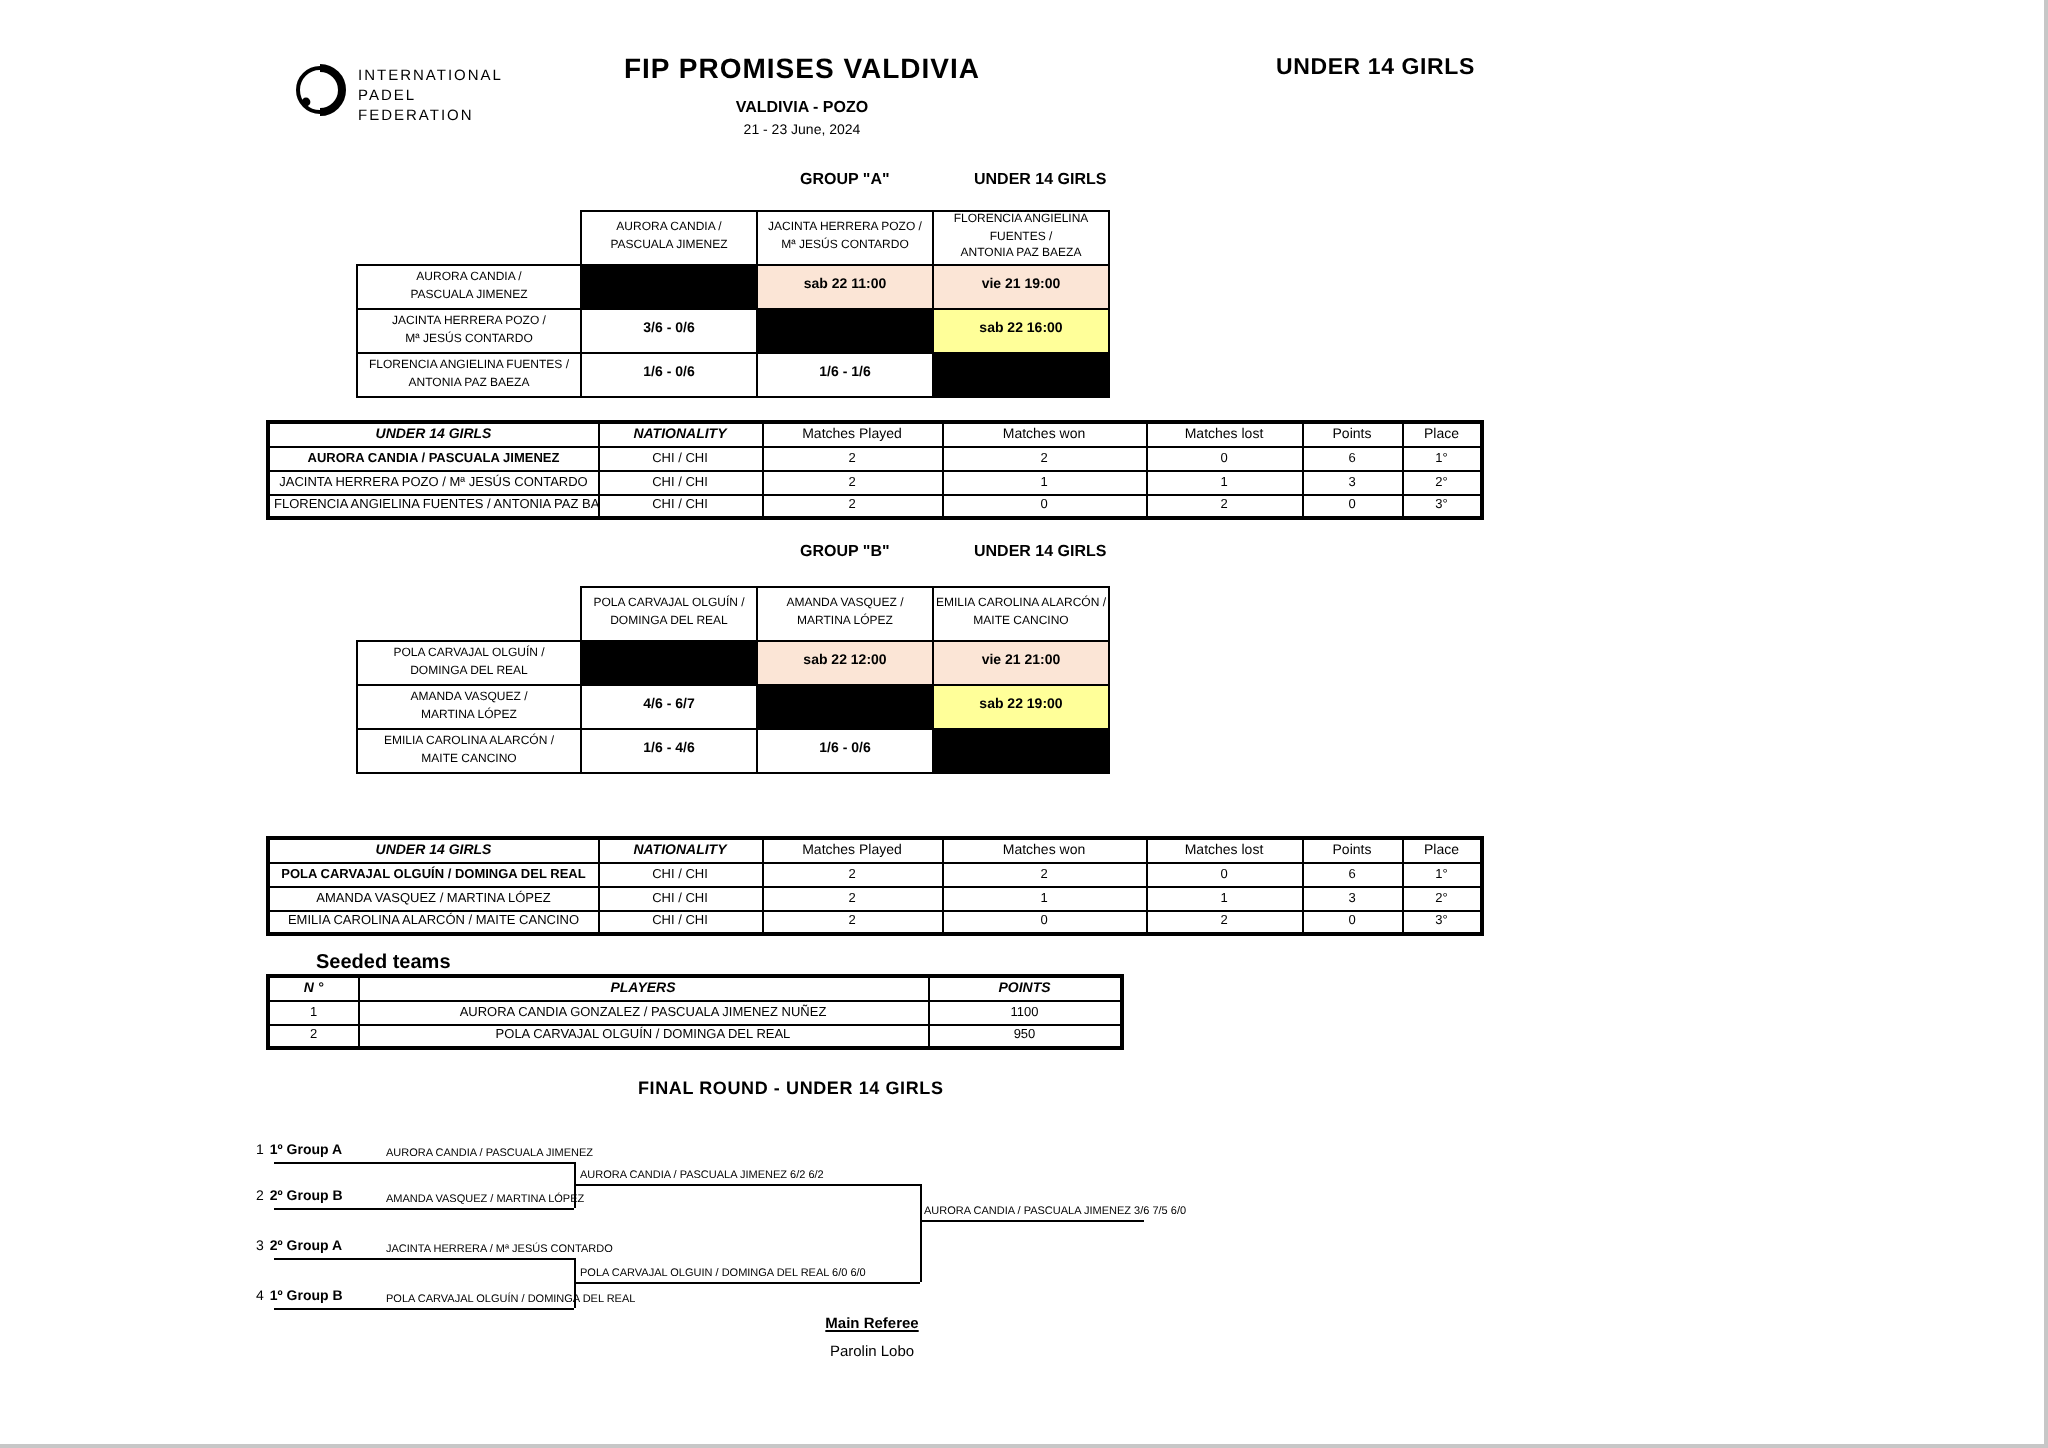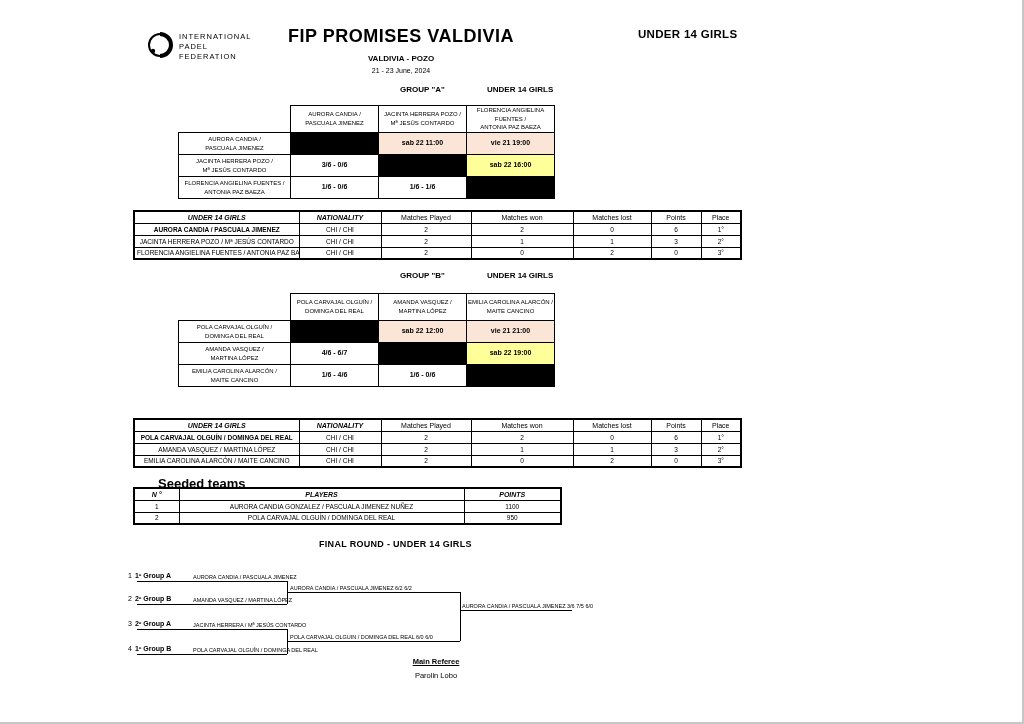--- a/index.html
+++ b/index.html
@@ -6,21 +6,21 @@
   html,body { background:#fff; }
   body { font-family:"Liberation Sans", sans-serif; color:#000; }
   .page { position:relative; width:1024px; height:724px; background:#fff; overflow:hidden;
           border-right:2px solid #c7c7c7; border-bottom:2px solid #c7c7c7; }
   .abs { position:absolute; }
 
   
   .logo { display:flex; align-items:center; gap:5px; }
   .org { font-size:7.5px; letter-spacing:1px; line-height:10px; }
   .title-block { text-align:center; }
-  .doc-title { font-size:18px; font-weight:bold; letter-spacing:.5px; }
+  .doc-title { font-size:14px; font-weight:bold; letter-spacing:.5px; }
   .doc-loc { font-size:8px; font-weight:bold; margin-top:7px; }
   .doc-dates { font-size:7px; margin-top:4px; }
   .category { font-size:11.5px; font-weight:bold; letter-spacing:.3px; }
   .grp-label { font-size:8px; font-weight:bold; }
 
   
   table { border-collapse:collapse; position:absolute; table-layout:fixed; background:#fff; }
   .matrix td { border:1px solid #000; text-align:center; vertical-align:middle;
                font-size:6px; line-height:1.45; padding:0; overflow:hidden; }
   .matrix td.empty { border:none; background:#fff; }
@@ -38,21 +38,21 @@
   .standings th { font-size:7px; font-weight:normal; }
   .standings th.bi { font-weight:bold; font-style:italic; }
   .standings td.bold { font-weight:bold; }
 
   
   .seeded { border:2px solid #000; }
   .seeded th, .seeded td { border:1px solid #000; text-align:center; font-size:6.5px;
                height:12px; padding:0 2px; overflow:hidden; white-space:nowrap; }
   .seeded th { font-size:7px; font-weight:bold; font-style:italic; }
 
-  .section-label { font-size:13px; font-weight:bold; }
+  .section-label { font-size:10px; font-weight:bold; }
   .final-title { font-size:9px; font-weight:bold; letter-spacing:.3px; }
 
   
   .slot-label { position:absolute; font-size:7px; white-space:nowrap; }
   .slot-label b { margin-left:3px; }
   .slot-team { position:absolute; font-size:5.5px; white-space:nowrap; }
   .result-text { position:absolute; font-size:5.5px; white-space:nowrap; }
   .bline { position:absolute; border-top:1px solid #000; }
   .vline { position:absolute; border-left:1px solid #000; }
 

